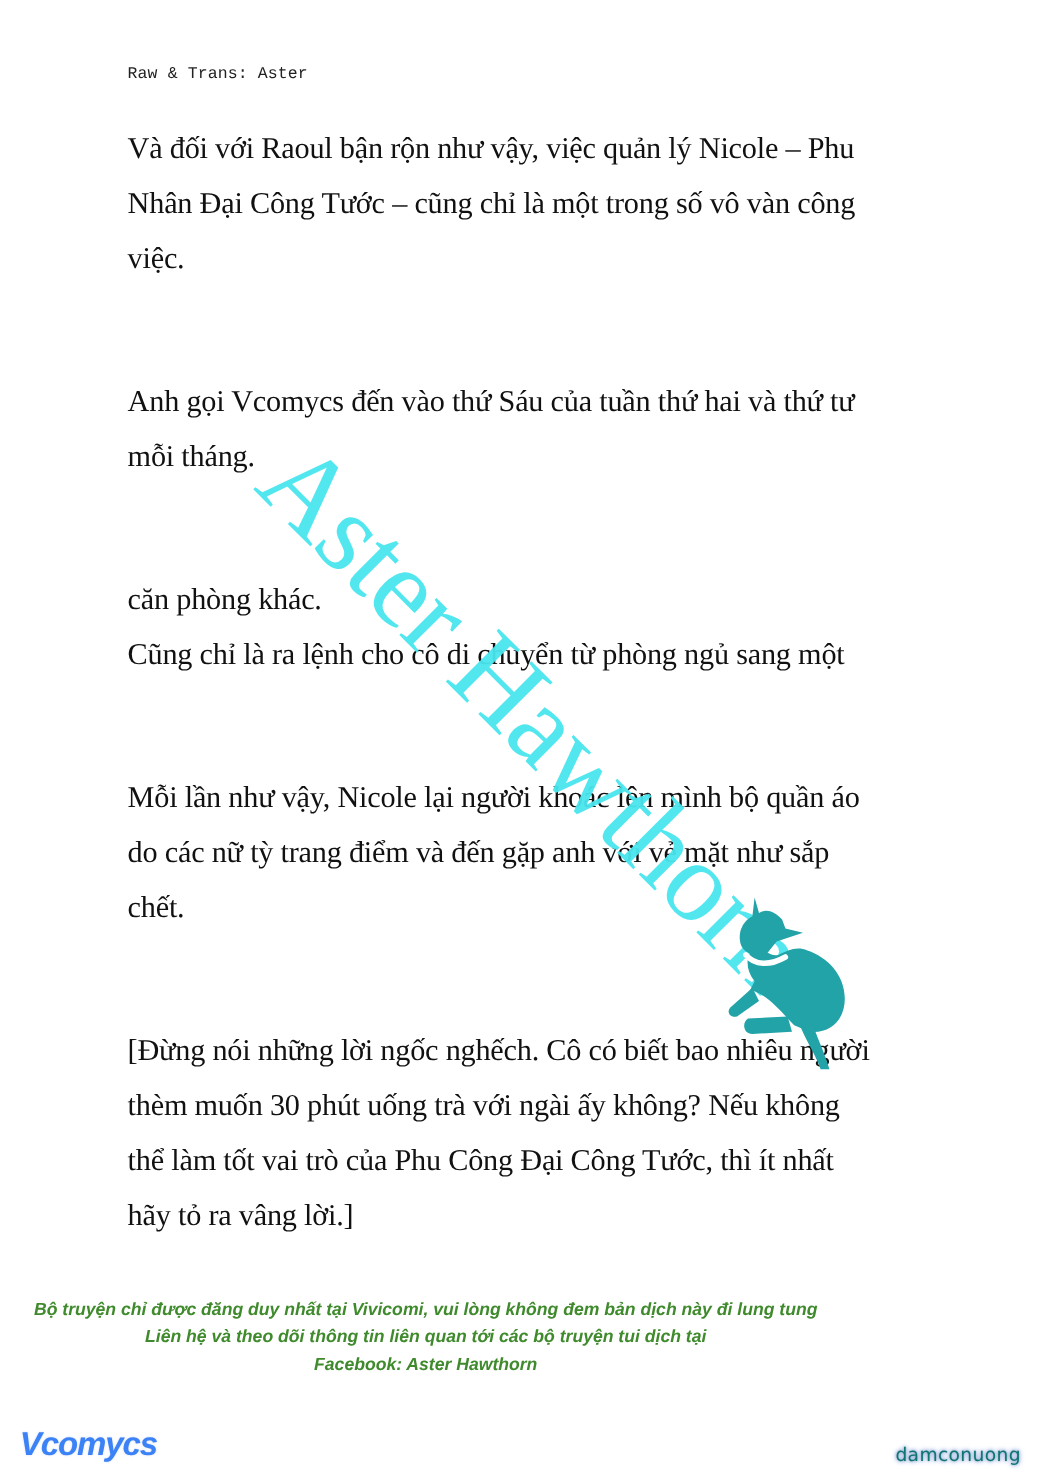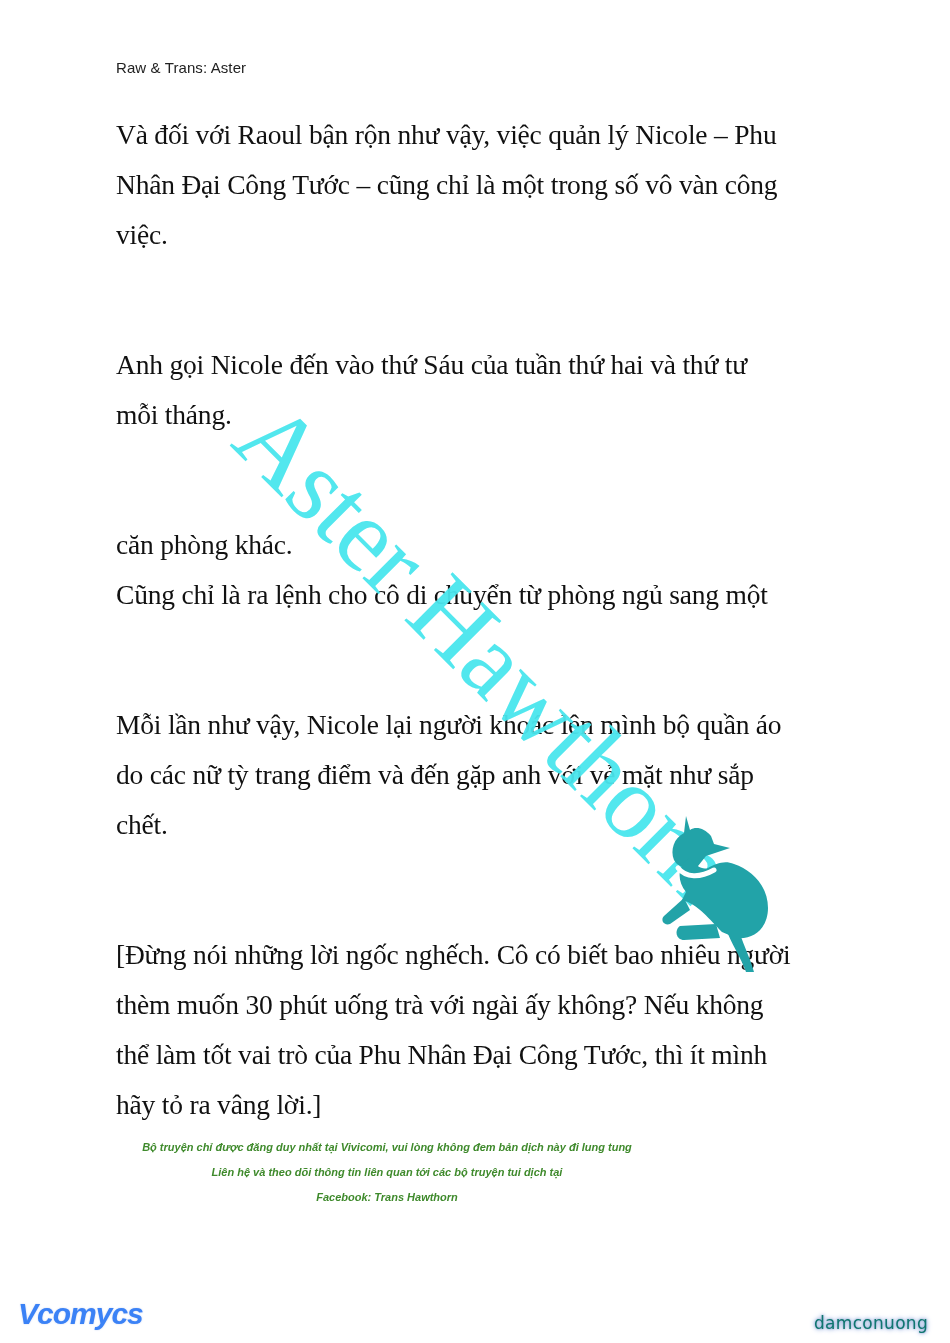--- a/index.html
+++ b/index.html
@@ -12,21 +12,21 @@
     height: 1343px;
     position: relative;
     overflow: hidden;
     font-family: "Liberation Serif", "DejaVu Serif", serif;
     color: #111111;
   }
   .header {
     position: absolute;
     left: 116px;
     top: 59px;
-    font-family: Liberation Sans, sans-serif;
+    font-family: Liberation Mono, monospace;
     font-size: 15px;
     color: #222222;
     letter-spacing: 0.1px;
   }
   .body-text {
     position: absolute;
     left: 116px;
     top: 110px;
     width: 730px;
     z-index: 1;
@@ -64,26 +64,26 @@
     left: 656px;
     top: 808px;
     width: 125px;
     height: 165px;
     z-index: 3;
   }
   .footer-note {
     position: absolute;
     left: 0;
     width: 774px;
-    top: 1135px;
+    top: 1178px;
     text-align: center;
     font-family: "Liberation Sans", "DejaVu Sans", sans-serif;
     font-style: italic;
     font-weight: bold;
-    font-size: 11px;
+    font-size: 16px;
     line-height: 25px;
     color: #3f8a2c;
     z-index: 1;
   }
   .footer-note .line {
     display: block;
   }
   .logo-left {
     position: absolute;
     left: 18px;
@@ -113,39 +113,39 @@
 <div class="header">Raw &amp; Trans: Aster</div>
 
 <div class="body-text">
   <p class="para">
     <span class="line">Và đối với Raoul bận rộn như vậy, việc quản lý Nicole – Phu</span>
     <span class="line">Nhân Đại Công Tước – cũng chỉ là một trong số vô vàn công</span>
     <span class="line">việc.</span>
   </p>
   <div class="gap"></div>
   <p class="para">
-    <span class="line">Anh gọi Nicole đến vào thứ Sáu của tuần thứ hai và thứ tư</span>
+    <span class="line">Anh gọi Vcomycs đến vào thứ Sáu của tuần thứ hai và thứ tư</span>
     <span class="line">mỗi tháng.</span>
   </p>
   <div class="gap"></div>
   <p class="para">
     <span class="line">căn phòng khác.</span>
     <span class="line">Cũng chỉ là ra lệnh cho cô di chuyển từ phòng ngủ sang một</span>
   </p>
   <div class="gap"></div>
   <p class="para">
     <span class="line">Mỗi lần như vậy, Nicole lại người khoác lên mình bộ quần áo</span>
     <span class="line">do các nữ tỳ trang điểm và đến gặp anh với vẻ mặt như sắp</span>
     <span class="line">chết.</span>
   </p>
   <div class="gap"></div>
   <p class="para">
     <span class="line">[Đừng nói những lời ngốc nghếch. Cô có biết bao nhiêu người</span>
     <span class="line">thèm muốn 30 phút uống trà với ngài ấy không? Nếu không</span>
-    <span class="line">thể làm tốt vai trò của Phu Nhân Đại Công Tước, thì ít mình</span>
+    <span class="line">thể làm tốt vai trò của Phu Công Đại Công Tước, thì ít nhất</span>
     <span class="line">hãy tỏ ra vâng lời.]</span>
   </p>
 </div>
 
 <div class="watermark">Aster Hawthorn</div>
 
 <svg class="cat" viewBox="0 0 125 165" xmlns="http://www.w3.org/2000/svg">
   <g fill="#22a3a8">
 
     <path d="M30 8 L28 25 C18 30 14 42 18 52 C22 60 32 62 42 58 L50 48 L74 40 L58 36 L55 28 C48 20 40 18 34 22 Z"></path>
@@ -158,17 +158,17 @@
 
     <path d="M72 126 C78 140 86 152 90 164 L98 164 C94 150 88 138 84 126 Z"></path>
   </g>
 
   <path d="M22 60 C30 70 44 70 58 62" stroke="#ffffff" stroke-width="5" fill="none" stroke-linecap="round"></path>
 </svg>
 
 <div class="footer-note">
   <span class="line">Bộ truyện chỉ được đăng duy nhất tại Vivicomi, vui lòng không đem bản dịch này đi lung tung</span>
   <span class="line">Liên hệ và theo dõi thông tin liên quan tới các bộ truyện tui dịch tại</span>
-  <span class="line">Facebook: Trans Hawthorn</span>
+  <span class="line">Facebook: Aster Hawthorn</span>
 </div>
 
 <div class="logo-left">Vcomycs</div>
 <div class="logo-right">damconuong</div>
 
 </body></html>

